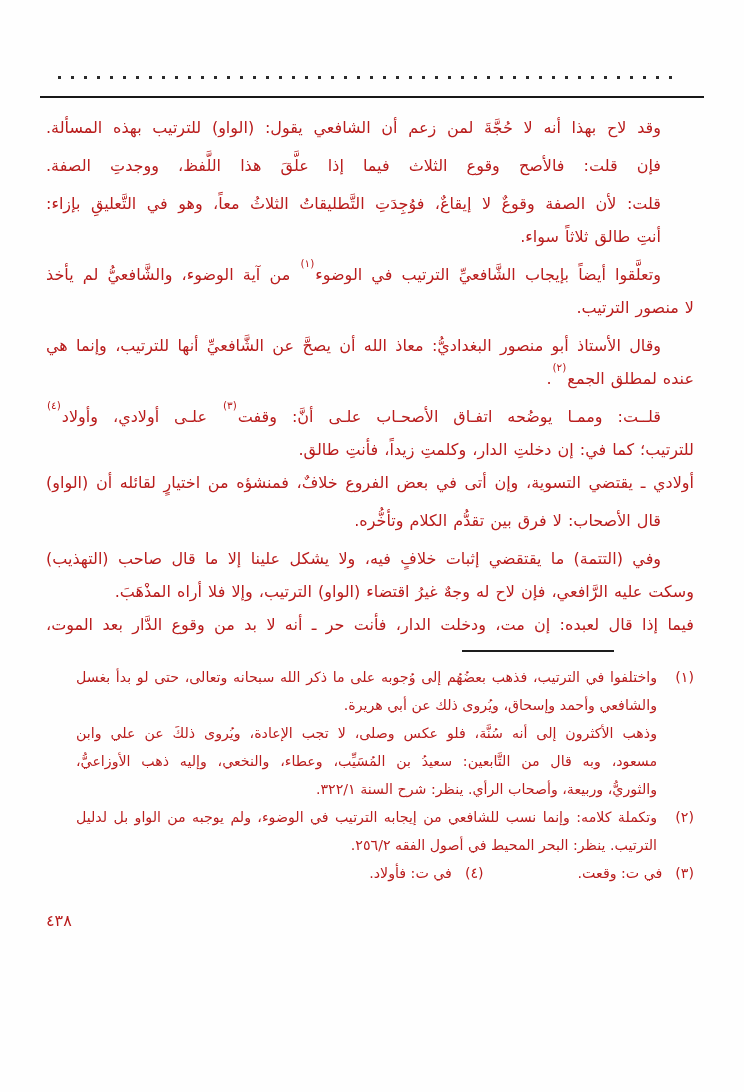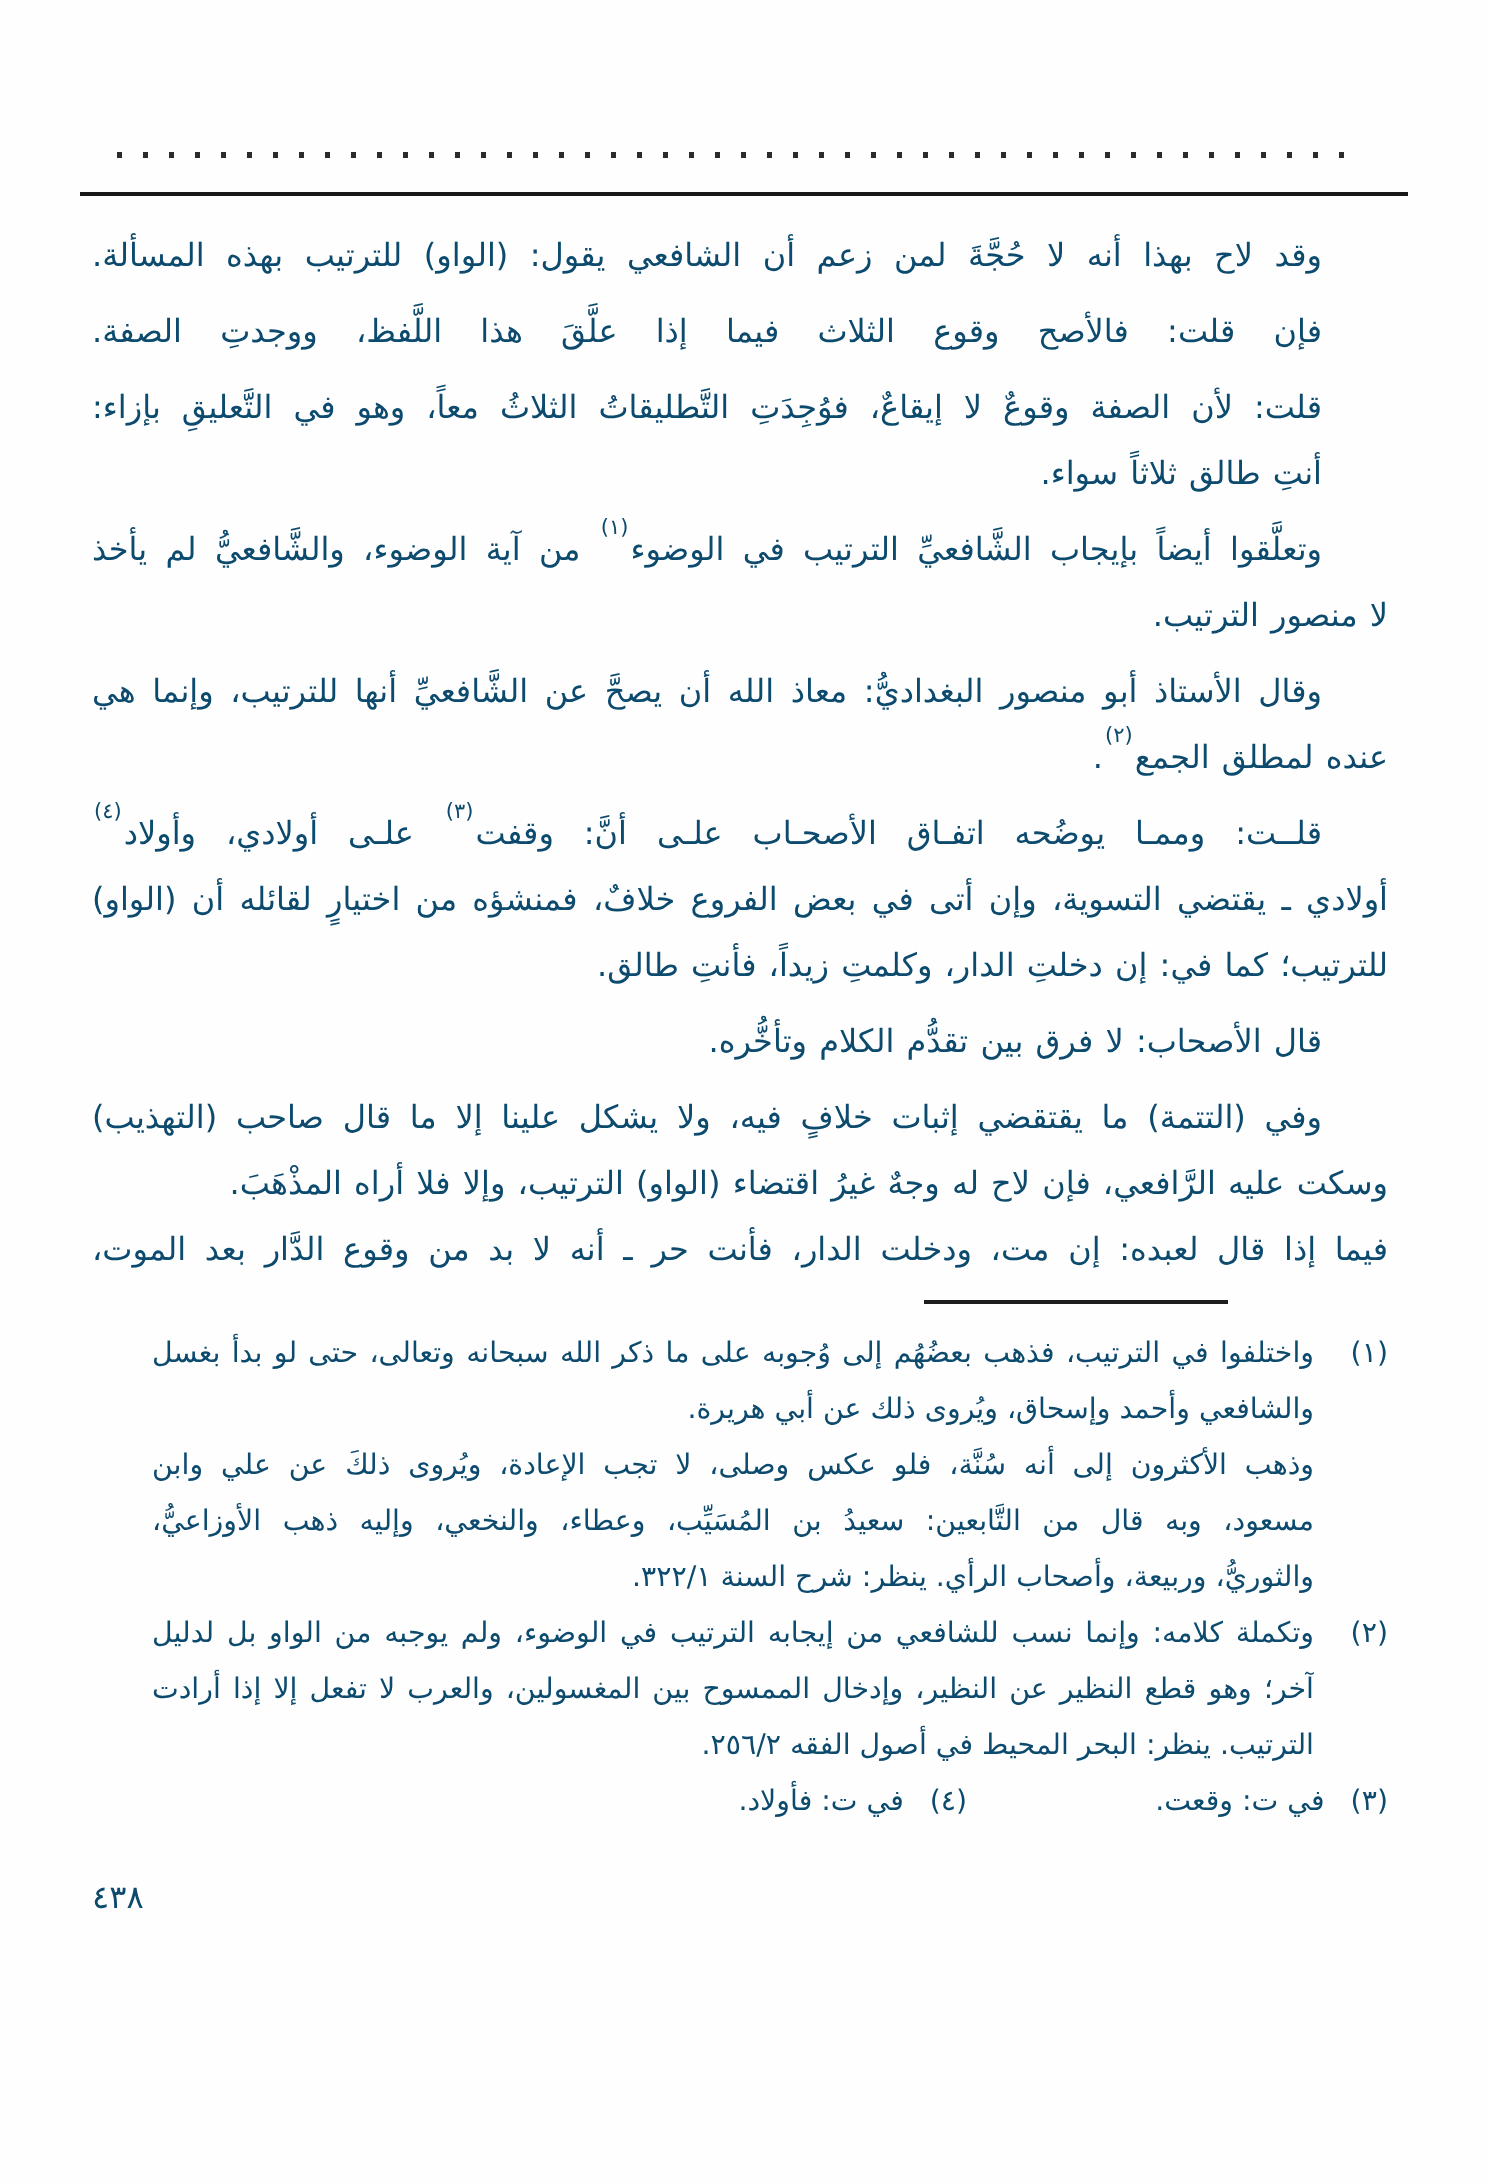--- a/index.html
+++ b/index.html
@@ -8,21 +8,21 @@
     background: #ffffff;
     overflow: hidden;
   }
   .page {
     position: relative;
     box-sizing: border-box;
     width: 744px;
     height: 1092px;
     background: #fefefe;
     font-family: "DejaVu Sans", sans-serif;
-    color: #0c4a6e;
+    color: #b91c1c;
     direction: rtl;
     padding: 76px 50px 0 46px;
   }
   
   .dotted-rule {
     height: 3px;
     margin: 0 22px 0 10px;
     background: repeating-linear-gradient(to left, #2b2b2b 0 2.6px, transparent 2.6px 13px);
   }
   
@@ -118,22 +118,22 @@
       <div class="para">
         <div class="line first"><span>وتعلَّقوا أيضاً بإيجاب الشَّافعيِّ الترتيب في الوضوء</span><sup class="ref">(١)</sup><span> من آية الوضوء، والشَّافعيُّ لم يأخذ</span></div>
         <div class="line end"><span>لا منصور الترتيب.</span></div>
       </div>
       <div class="para">
         <div class="line first"><span>وقال الأستاذ أبو منصور البغداديُّ: معاذ الله أن يصحَّ عن الشَّافعيِّ أنها للترتيب، وإنما هي</span></div>
         <div class="line end"><span>عنده لمطلق الجمع</span><sup class="ref">(٢)</sup><span>.</span></div>
       </div>
       <div class="para">
         <div class="line first"><span>قلــت: وممـا يوضُحه اتفـاق الأصحـاب علـى أنَّ: وقفت</span><sup class="ref">(٣)</sup><span> علـى أولادي، وأولاد</span><sup class="ref">(٤)</sup></div>
+        <div class="line end"><span>للترتيب؛ كما في: إن دخلتِ الدار، وكلمتِ زيداً، فأنتِ طالق.</span></div>
         <div class="line"><span>أولادي ـ يقتضي التسوية، وإن أتى في بعض الفروع خلافٌ، فمنشؤه من اختيارٍ لقائله أن (الواو)</span></div>
-        <div class="line end"><span>للترتيب؛ كما في: إن دخلتِ الدار، وكلمتِ زيداً، فأنتِ طالق.</span></div>
       </div>
       <div class="para">
         <div class="line first end"><span>قال الأصحاب: لا فرق بين تقدُّم الكلام وتأخُّره.</span></div>
       </div>
       <div class="para">
         <div class="line first"><span>وفي (التتمة) ما يقتقضي إثبات خلافٍ فيه، ولا يشكل علينا إلا ما قال صاحب (التهذيب)</span></div>
         <div class="line end"><span>وسكت عليه الرَّافعي، فإن لاح له وجهٌ غيرُ اقتضاء (الواو) الترتيب، وإلا فلا أراه المذْهَبَ.</span></div>
         <div class="line"><span>فيما إذا قال لعبده: إن مت، ودخلت الدار، فأنت حر ـ أنه لا بد من وقوع الدَّار بعد الموت،</span></div>
       </div>
     </div>
@@ -145,21 +145,20 @@
         <span class="fn-num">(١)</span>
         <div class="fn-line"><span>واختلفوا في الترتيب، فذهب بعضُهُم إلى وُجوبه على ما ذكر الله سبحانه وتعالى، حتى لو بدأ بغسل</span></div>
         <div class="fn-line end"><span>والشافعي وأحمد وإسحاق، ويُروى ذلك عن أبي هريرة.</span></div>
         <div class="fn-line"><span>وذهب الأكثرون إلى أنه سُنَّة، فلو عكس وصلى، لا تجب الإعادة، ويُروى ذلكَ عن علي وابن</span></div>
         <div class="fn-line"><span>مسعود، وبه قال من التَّابعين: سعيدُ بن المُسَيِّب، وعطاء، والنخعي، وإليه ذهب الأوزاعيُّ،</span></div>
         <div class="fn-line end"><span>والثوريُّ، وربيعة، وأصحاب الرأي. ينظر: شرح السنة ٣٢٢/١.</span></div>
       </div>
       <div class="fn">
         <span class="fn-num">(٢)</span>
         <div class="fn-line"><span>وتكملة كلامه: وإنما نسب للشافعي من إيجابه الترتيب في الوضوء، ولم يوجبه من الواو بل لدليل</span></div>
-        <div class="fn-line"><span>آخر؛ وهو قطع النظير عن النظير، وإدخال الممسوح بين المغسولين، والعرب لا تفعل إلا إذا أرادت</span></div>
         <div class="fn-line end"><span>الترتيب. ينظر: البحر المحيط في أصول الفقه ٢٥٦/٢.</span></div>
       </div>
       <div class="fn-pair">
         <span class="fn-pair-item"><span class="fn-num-inline">(٣)</span><span>في ت: وقعت.</span></span>
         <span class="fn-pair-item"><span class="fn-num-inline">(٤)</span><span>في ت: فأولاد.</span></span>
       </div>
     </div>
 
   <div class="page-num">٤٣٨</div>
 </div>

